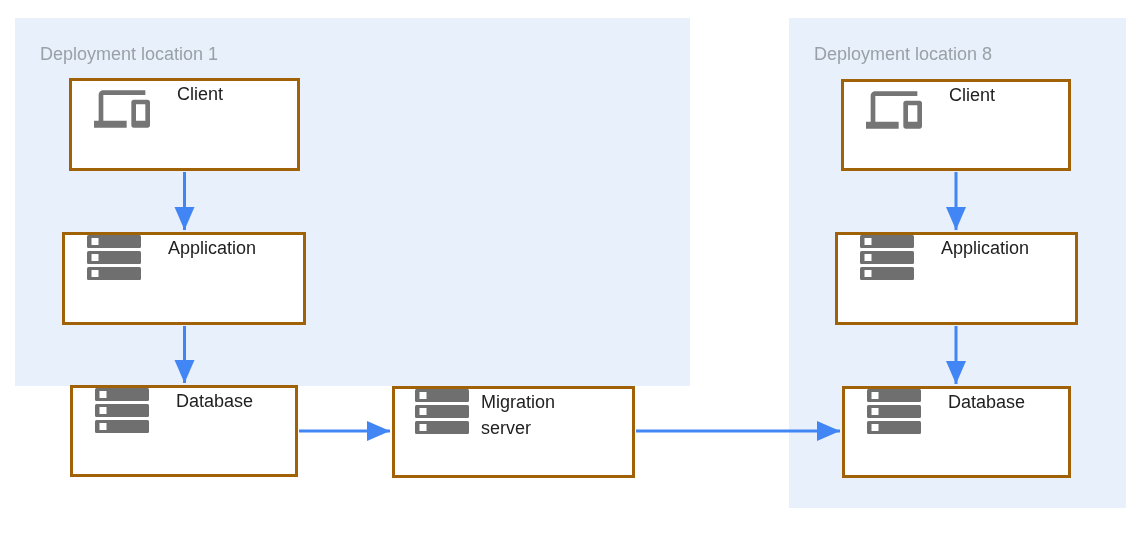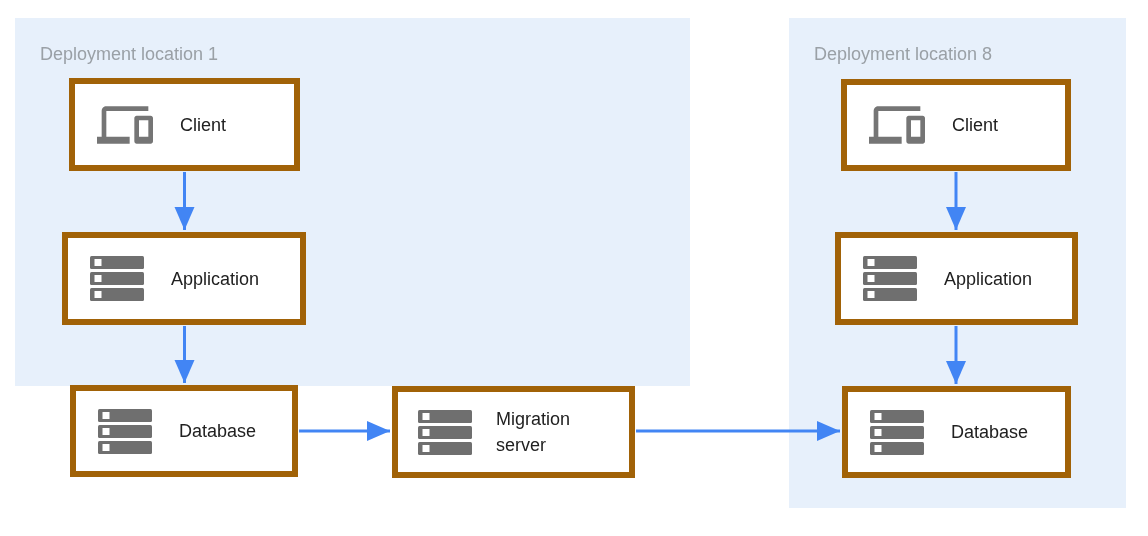--- a/index.html
+++ b/index.html
@@ -27,30 +27,30 @@
     top: 26px;
     font-size: 18px;
     line-height: 1.2;
     color: #9AA0A6;
     white-space: nowrap;
   }
 
   .node {
     position: absolute;
     background: #ffffff;
-    border: 6px solid #a16207;
+    border: 3px solid #a16207;
     display: flex;
-    align-items: center;
+    align-items: flex-start;
     padding-left: 22px;
     gap: 27px;
   }
   #client-1        { left: 69px;  top: 78px;  width: 231px; height: 93px; }
   #application-1   { left: 62px;  top: 232px; width: 244px; height: 93px; }
   #database-1      { left: 70px;  top: 385px; width: 228px; height: 92px; }
-  #migration-server{ left: 392px; top: 386px; width: 243px; height: 92px; padding-left: 20px; gap: 24px; }
+  #migration-server{ left: 392px; top: 386px; width: 243px; height: 92px; padding-left: 20px; gap: 12px; }
   #client-2        { left: 841px; top: 79px;  width: 230px; height: 92px; }
   #application-2   { left: 835px; top: 232px; width: 243px; height: 93px; }
   #database-2      { left: 842px; top: 386px; width: 229px; height: 92px; }
 
   .node-label {
     font-size: 18px;
     line-height: 26px;
     color: #212121;
   }
   .node-label.wrap { width: 104px; }

